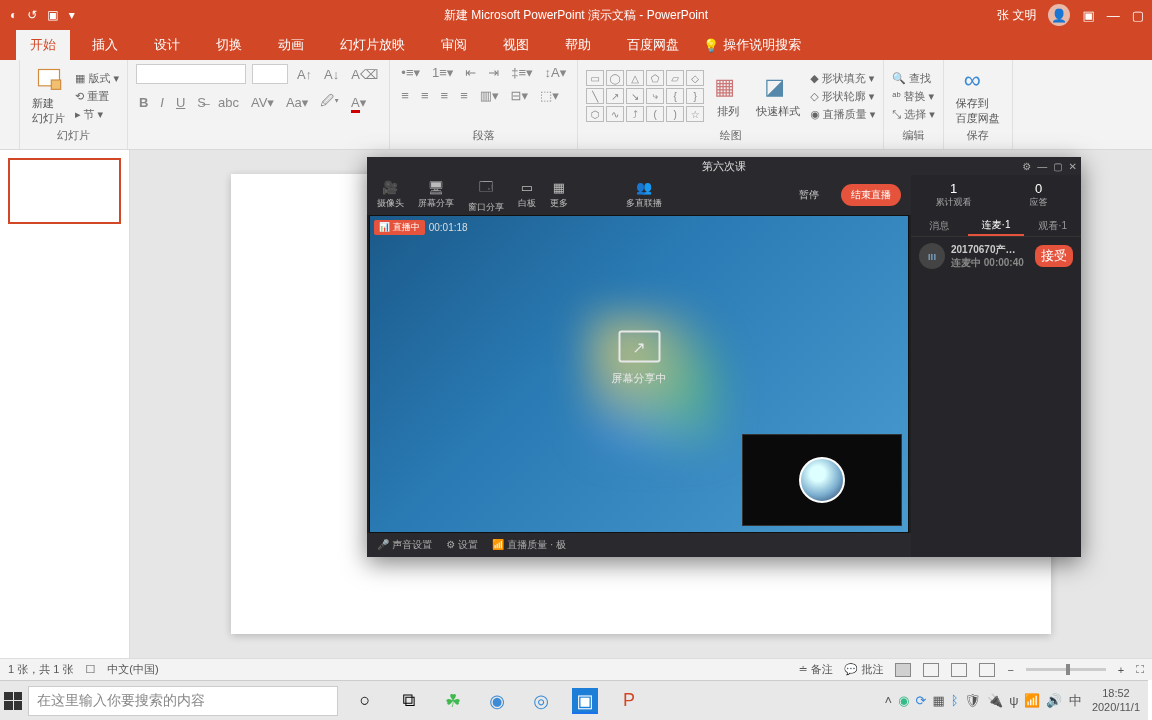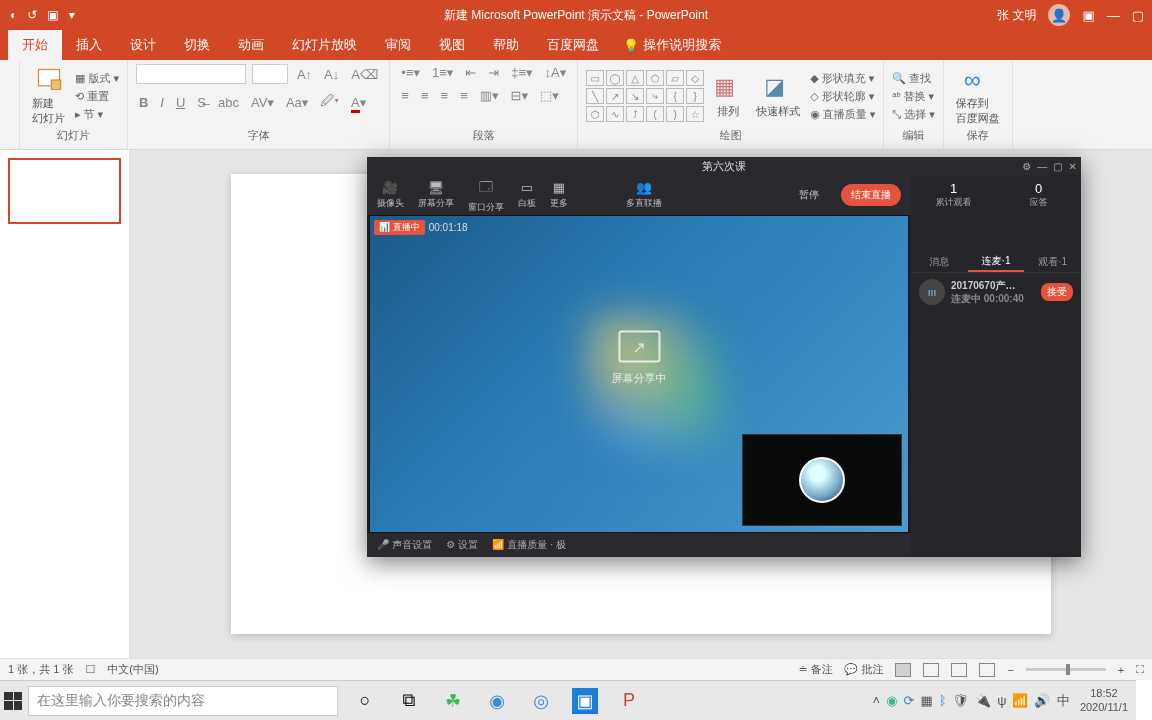--- a/index.html
+++ b/index.html
@@ -9,21 +9,21 @@
 .titlebar { height: 30px; background: #d24726; display: flex; align-items: center; color: #fff; font-size: 12px; position: relative; }
 .titlebar .qat { display: flex; gap: 10px; padding-left: 10px; align-items: center; }
 .titlebar .qat span { cursor: pointer; }
 .titlebar .title { position: absolute; left: 50%; transform: translateX(-50%); }
 .titlebar .right { position: absolute; right: 8px; display: flex; align-items: center; gap: 12px; }
 .titlebar .avatar { width: 22px; height: 22px; border-radius: 50%; background: #e8b8a8; display: flex; align-items: center; justify-content: center; color: #666; font-size: 13px; }
 .titlebar .winbtn { font-size: 13px; cursor: pointer; }
 
 
 .ribbon-tabs { height: 30px; background: #d24726; display: flex; align-items: flex-end; padding-left: 8px; gap: 0; font-size: 13px; }
-.ribbon-tabs .tab { padding: 6px 14px; color: #fff; cursor: pointer; }
+.ribbon-tabs .tab { padding: 6px 14px; color: #fff; cursor: pointer; margin-left: 8px; }
 .ribbon-tabs .tab.active { background: #f3f3f3; color: #d24726; }
 .ribbon-tabs .tell-me { display: flex; align-items: center; gap: 4px; color: #fff; padding: 6px 10px; }
 
 
 .ribbon { height: 90px; background: #f3f3f3; border-bottom: 1px solid #d9d9d9; display: flex; }
 .group { border-right: 1px solid #e0e0e0; padding: 4px 8px; display: flex; flex-direction: column; height: 100%; }
 .group-content { flex: 1; display: flex; align-items: center; gap: 6px; }
 .group-label { text-align: center; font-size: 11px; color: #666; padding-bottom: 2px; }
 .big-btn { display: flex; flex-direction: column; align-items: center; font-size: 11px; color: #555; gap: 2px; cursor: pointer; padding: 2px 4px; }
 .big-btn svg, .big-btn .ico { width: 28px; height: 28px; }
@@ -48,21 +48,21 @@
 
 
 .statusbar { height: 22px; background: #f3f3f3; border-top: 1px solid #ddd; display: flex; align-items: center; font-size: 11px; color: #555; padding: 0 8px; gap: 12px; }
 .statusbar .spacer { flex: 1; }
 .statusbar .sbtn { cursor: pointer; display: flex; align-items: center; gap: 3px; }
 .view-icon { width: 16px; height: 14px; border: 1px solid #888; }
 .zoom-slider { width: 80px; height: 3px; background: #ccc; position: relative; }
 .zoom-slider::after { content: ''; position: absolute; left: 50%; top: -4px; width: 4px; height: 11px; background: #888; }
 
 
-.taskbar { position: absolute; bottom: 0; left: 0; right: 16px; height: 40px; background: #e8e8e8; border-top: 1px solid #ccc; display: flex; align-items: center; }
+.taskbar { position: absolute; bottom: 0; left: 0; right: 4px; height: 40px; background: #e8e8e8; border-top: 1px solid #ccc; display: flex; align-items: center; }
 .start { width: 18px; height: 18px; margin: 0 6px 0 4px; display: grid; grid-template: 1fr 1fr / 1fr 1fr; gap: 1px; }
 .start div { background: #333; }
 .searchbox { height: 30px; width: 310px; background: #fff; border: 1px solid #ccc; display: flex; align-items: center; padding: 0 8px; color: #888; font-size: 14px; }
 .task-icons { display: flex; gap: 18px; margin-left: 14px; align-items: center; }
 .task-ico { width: 26px; height: 26px; display: flex; align-items: center; justify-content: center; font-size: 18px; cursor: pointer; }
 .task-ico.active { background: #c5e1f5; box-shadow: inset 0 -2px 0 #1a73e8; }
 .tray { margin-left: auto; display: flex; align-items: center; gap: 6px; font-size: 11px; color: #555; padding-right: 4px; }
 .tray-ico { font-size: 13px; cursor: pointer; }
 .clock { text-align: center; font-size: 11px; line-height: 1.2; padding: 0 4px; }
 
@@ -85,27 +85,27 @@
 .ow-share-center { position: absolute; left: 50%; top: 45%; transform: translate(-50%,-50%); text-align: center; color: #e8e8e8; }
 .ow-share-center .sico { width: 42px; height: 32px; border: 2px solid #e8e8e8; border-radius: 3px; margin: 0 auto 8px; display:flex; align-items:center; justify-content:center; font-size:16px; }
 .ow-pip { position: absolute; right: 6px; bottom: 6px; width: 160px; height: 92px; background: #0a0a0a; border: 1px solid #333; display:flex; align-items:center; justify-content:center; }
 .ow-pip .av { width:46px; height:46px; border-radius:50%; background: radial-gradient(circle at 40% 35%, #dff 20%, #7ac 60%, #235 100%); border: 2px solid #fff; }
 .ow-footer { height: 24px; background: #2a2a2e; display: flex; align-items: center; gap: 14px; padding: 0 10px; font-size: 10px; color: #aaa; }
 
 .ow-side { width: 170px; background: #26262a; display: flex; flex-direction: column; }
 .ow-stats { height: 40px; display: flex; }
 .ow-stat { flex:1; text-align:center; display:flex; flex-direction:column; justify-content:center; font-size:9px; color:#aaa; }
 .ow-stat .num { font-size: 13px; color:#fff; }
-.ow-tabs { height: 22px; display: flex; border-bottom: 1px solid #333; margin-top: 36px; }
+.ow-tabs { height: 22px; display: flex; border-bottom: 1px solid #333; }
 .ow-tabs .t { flex:1; text-align:center; font-size:10px; color:#999; display:flex; align-items:center; justify-content:center; cursor:pointer; }
 .ow-tabs .t.active { color:#fff; border-bottom:2px solid #e5533c; }
 .ow-user { display:flex; align-items:center; gap:6px; padding: 6px 8px; }
 .ow-user .uav { width:26px; height:26px; border-radius:50%; background:#444; display:flex; align-items:center; justify-content:center; font-size:10px; color:#8cf; }
 .ow-user .uinfo { flex:1; font-size:10px; color:#ccc; line-height:1.3;font-weight:bold; }
-.ow-user .ubtn { background:#e5533c; color:#fff; font-size:10px; padding:2px 6px; border-radius:8px; cursor:pointer; }
+.ow-user .ubtn { background:#e5533c; color:#fff; font-size:13px; padding:2px 6px; border-radius:8px; cursor:pointer; }
 .ow-invite { margin: auto 8px 8px; background:#333; color:#ccc; text-align:center; font-size:10px; padding:5px; border-radius:3px; cursor:pointer; }
 </style>
 </head>
 <body>
 
 <div class="titlebar">
   <div class="qat">
     <span>◐</span>
     <span>↺</span>
     <span>▣</span>
@@ -187,21 +187,20 @@
         <span class="tbbtn"><i>I</i></span>
         <span class="tbbtn"><u>U</u></span>
         <span class="tbbtn">S̶</span>
         <span class="tbbtn">abc</span>
         <span class="tbbtn">AV▾</span>
         <span class="tbbtn">Aa▾</span>
         <span class="tbbtn">🖉▾</span>
         <span class="tbbtn"><span style="border-bottom:3px solid #c00;">A</span>▾</span>
       </div>
     </div>
-    <div class="group-label">字体</div>
   </div>
 
   <div class="group" style="min-width:180px;">
     <div class="group-content" style="flex-direction:column; align-items:flex-start; gap:6px;">
       <div class="small-row">
         <span class="tbbtn">•≡▾</span>
         <span class="tbbtn">1≡▾</span>
         <span class="tbbtn">⇤</span>
         <span class="tbbtn">⇥</span>
         <span class="tbbtn">‡≡▾</span>

